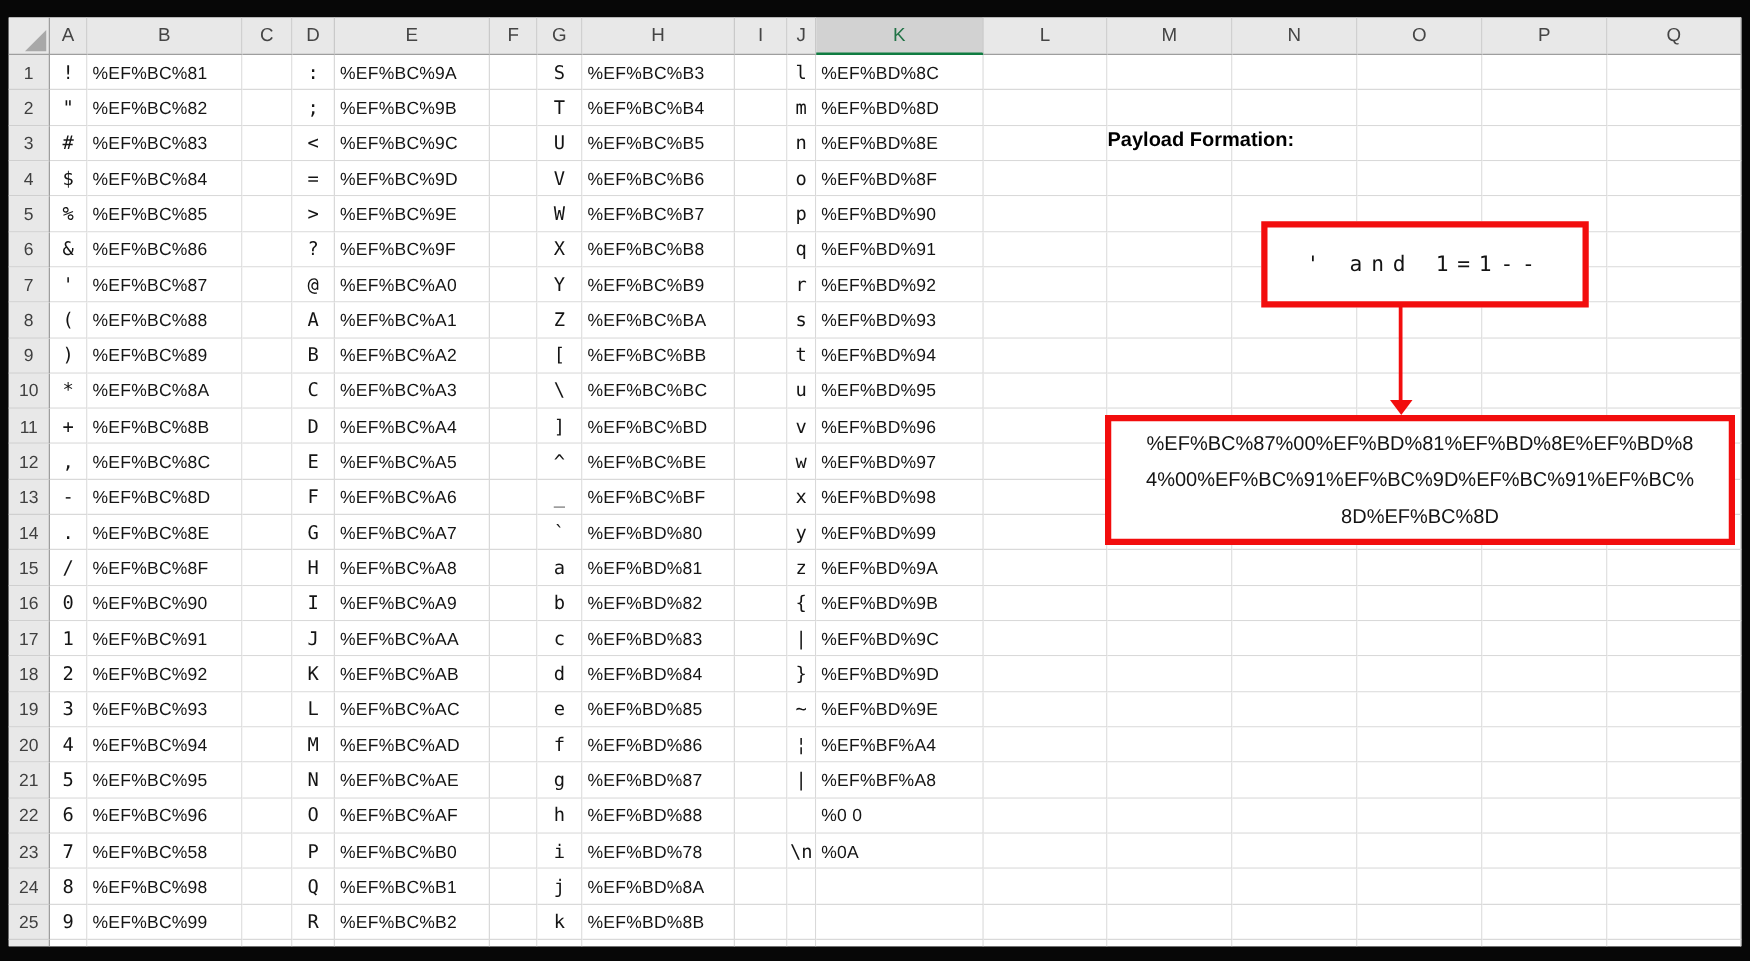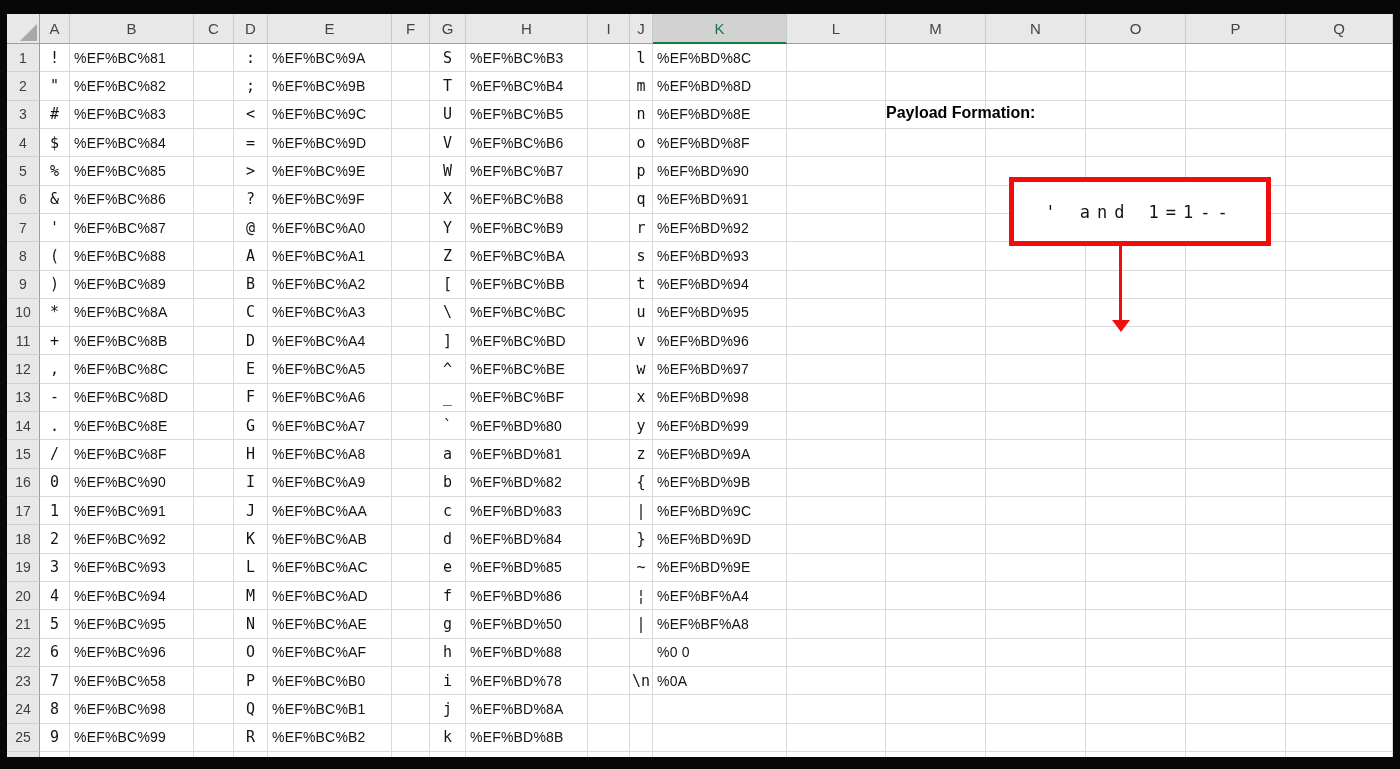--- a/index.html
+++ b/index.html
@@ -409,21 +409,21 @@
       <div class="c"></div>
       <div class="c"></div>
       <div class="c rh">21</div>
       <div class="c char">5</div>
       <div class="c code">%EF%BC%95</div>
       <div class="c"></div>
       <div class="c char">N</div>
       <div class="c code">%EF%BC%AE</div>
       <div class="c"></div>
       <div class="c char">g</div>
-      <div class="c code">%EF%BD%50</div>
+      <div class="c code">%EF%BD%87</div>
       <div class="c"></div>
       <div class="c char">|</div>
       <div class="c code">%EF%BF%A8</div>
       <div class="c"></div>
       <div class="c"></div>
       <div class="c"></div>
       <div class="c"></div>
       <div class="c"></div>
       <div class="c"></div>
       <div class="c rh">22</div>
@@ -520,13 +520,16 @@
 
   <div class="anno-title">Payload Formation:</div>
 
   <div class="box1">
     <span>' and 1=1--</span>
   </div>
 
   <div class="arrow-line"></div>
   <div class="arrow-head"></div>
 
+  <div class="box2">
+    <span>%EF%BC%87%00%EF%BD%81%EF%BD%8E%EF%BD%84%00%EF%BC%91%EF%BC%9D%EF%BC%91%EF%BC%8D%EF%BC%8D</span>
+  </div>
 </div>
 
 </body></html>

